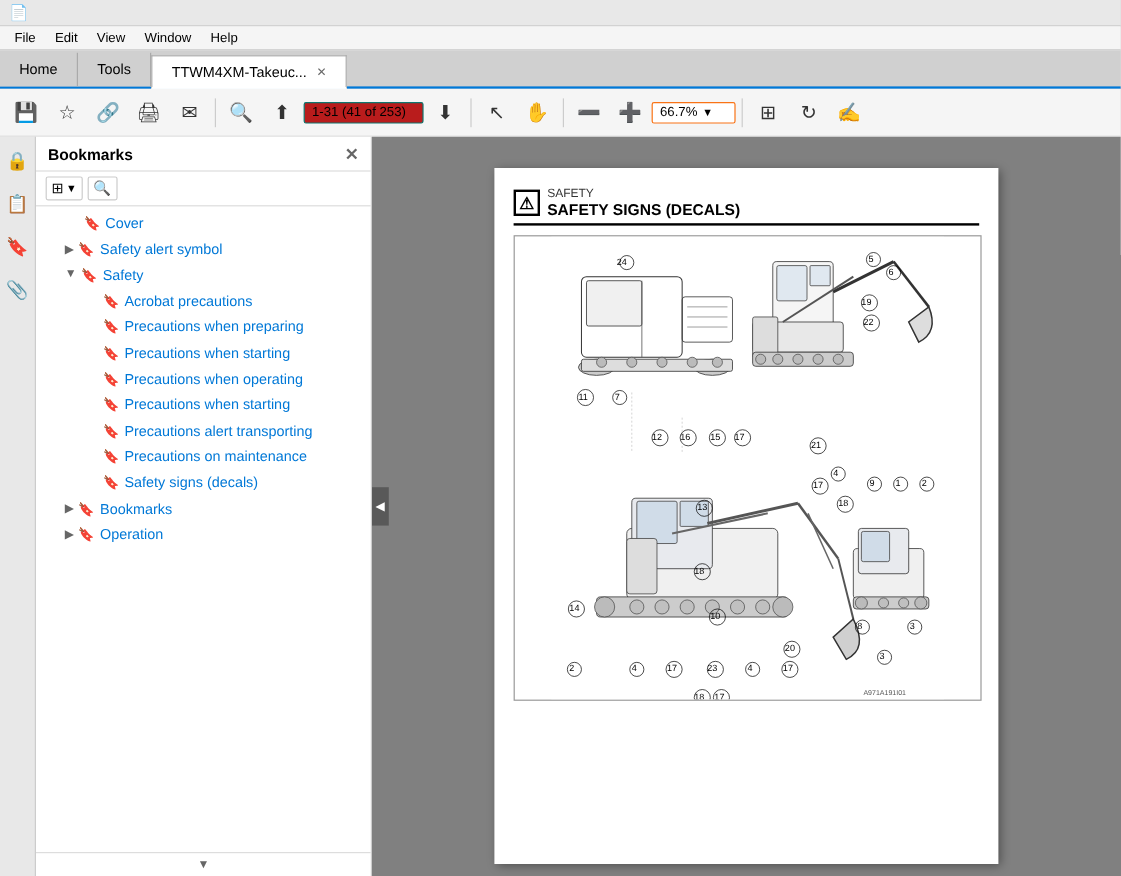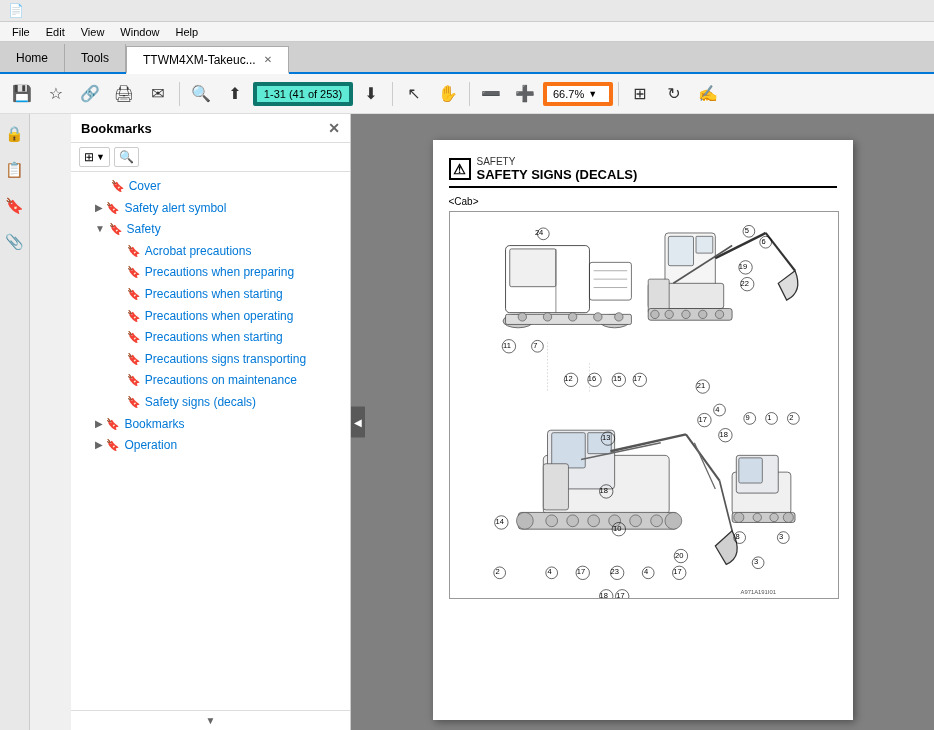--- a/index.html
+++ b/index.html
@@ -70,27 +70,27 @@
     }
     .toolbar-btn {
       width: 32px; height: 32px;
       display: flex; align-items: center; justify-content: center;
       cursor: pointer; border-radius: 3px; font-size: 16px;
       color: #333;
     }
     .toolbar-sep { width: 1px; height: 24px; background: #ccc; margin: 0 3px; }
     .page-indicator {
       display: flex; align-items: center;
-      border: 4px solid #0f766e; background: #5eead4;
+      border: 1px solid #0f766e; background: #b91c1c;
       padding: 2px 6px; font-size: 11px; border-radius: 2px;
-      min-width: 100px; justify-content: center;
+      min-width: 100px; 
     }
     .zoom-control {
       display: flex; align-items: center;
-      border: 4px solid #f97316; background: #fff;
+      border: 1px solid #f97316; background: #fff;
       padding: 2px 6px; font-size: 11px; border-radius: 2px;
       min-width: 70px;
     }
 
     
     .main-area {
       display: flex;
       height: calc(730px - 22px - 20px - 32px - 40px);
     }
 
@@ -290,21 +290,21 @@
 
 <div class="main-area">
 
   <div class="left-strip">
     <div class="strip-icon">🔒</div>
     <div class="strip-icon">📋</div>
     <div class="strip-icon">🔖</div>
     <div class="strip-icon">📎</div>
   </div>
 
-  <div class="sidebar" style="position:relative;margin-left:41px;">
+  <div class="sidebar" style="position:relative;">
     <div class="sidebar-header">
       <span>Bookmarks</span>
       <div class="sidebar-header-actions">
         <span style="cursor:pointer; font-size:14px; color:#666;">✕</span>
       </div>
     </div>
     <div class="sidebar-toolbar">
       <div style="display:flex;align-items:center;border:1px solid #ccc;padding:2px 4px;border-radius:2px;">
         <span style="font-size:12px;">⊞</span>
         <span style="font-size:9px;margin-left:2px;">▼</span>
@@ -359,21 +359,21 @@
 
       <div class="bookmark-item indent2">
         <span class="expand-btn" style="width:12px;display:inline-block;"></span>
         <span class="bookmark-icon">🔖</span>
         <span class="bookmark-label">Precautions when starting</span>
       </div>
 
       <div class="bookmark-item indent2">
         <span class="expand-btn" style="width:12px;display:inline-block;"></span>
         <span class="bookmark-icon">🔖</span>
-        <span class="bookmark-label">Precautions signs transporting</span>
+        <span class="bookmark-label">Precautions alert transporting</span>
       </div>
 
       <div class="bookmark-item indent2">
         <span class="expand-btn" style="width:12px;display:inline-block;"></span>
         <span class="bookmark-icon">🔖</span>
         <span class="bookmark-label">Precautions on maintenance</span>
       </div>
 
       <div class="bookmark-item indent2">
         <span class="expand-btn" style="width:12px;display:inline-block;"></span>
@@ -413,21 +413,20 @@
           <span style="font-size:14px;font-weight:bold;">⚠</span>
         </div>
         <div class="safety-title-block">
           <div class="safety-subtitle">SAFETY</div>
           <div class="safety-main-title">SAFETY SIGNS (DECALS)</div>
         </div>
       </div>
 
       <hr class="safety-divider">
 
-      <div class="cab-label">&lt;Cab&gt;</div>
 
       <div class="diagram-container">
         <svg viewBox="0 0 390 460" xmlns="http://www.w3.org/2000/svg">
 
           <rect width="390" height="460" fill="white"></rect>
 
           <g transform="translate(20, 30)" stroke="#333" stroke-width="0.8" fill="none">
 
             <rect x="10" y="10" width="100" height="80" rx="5" stroke="#333" stroke-width="1"></rect>
 

